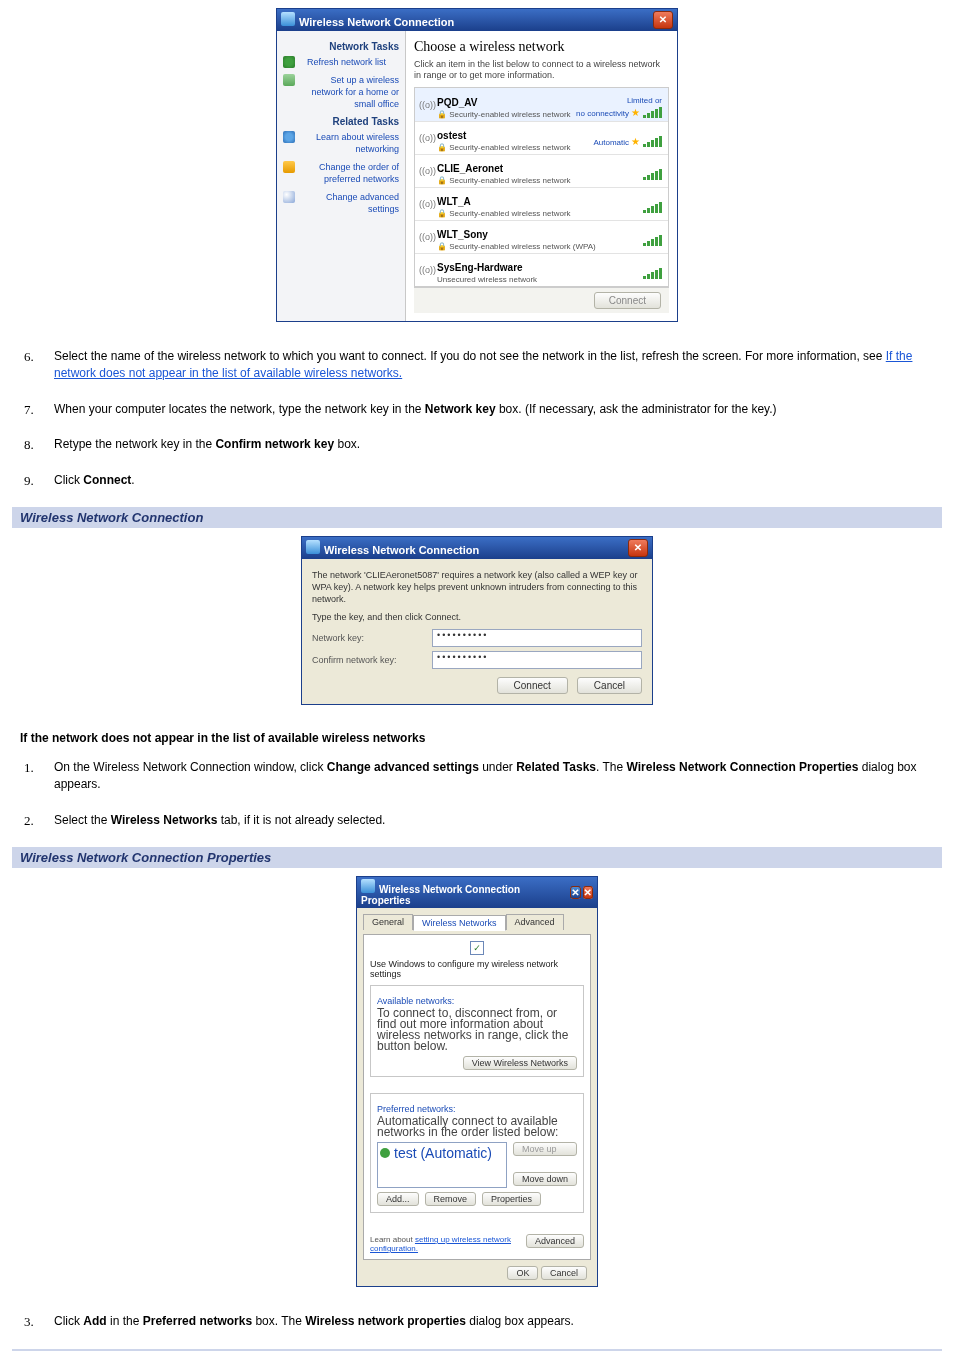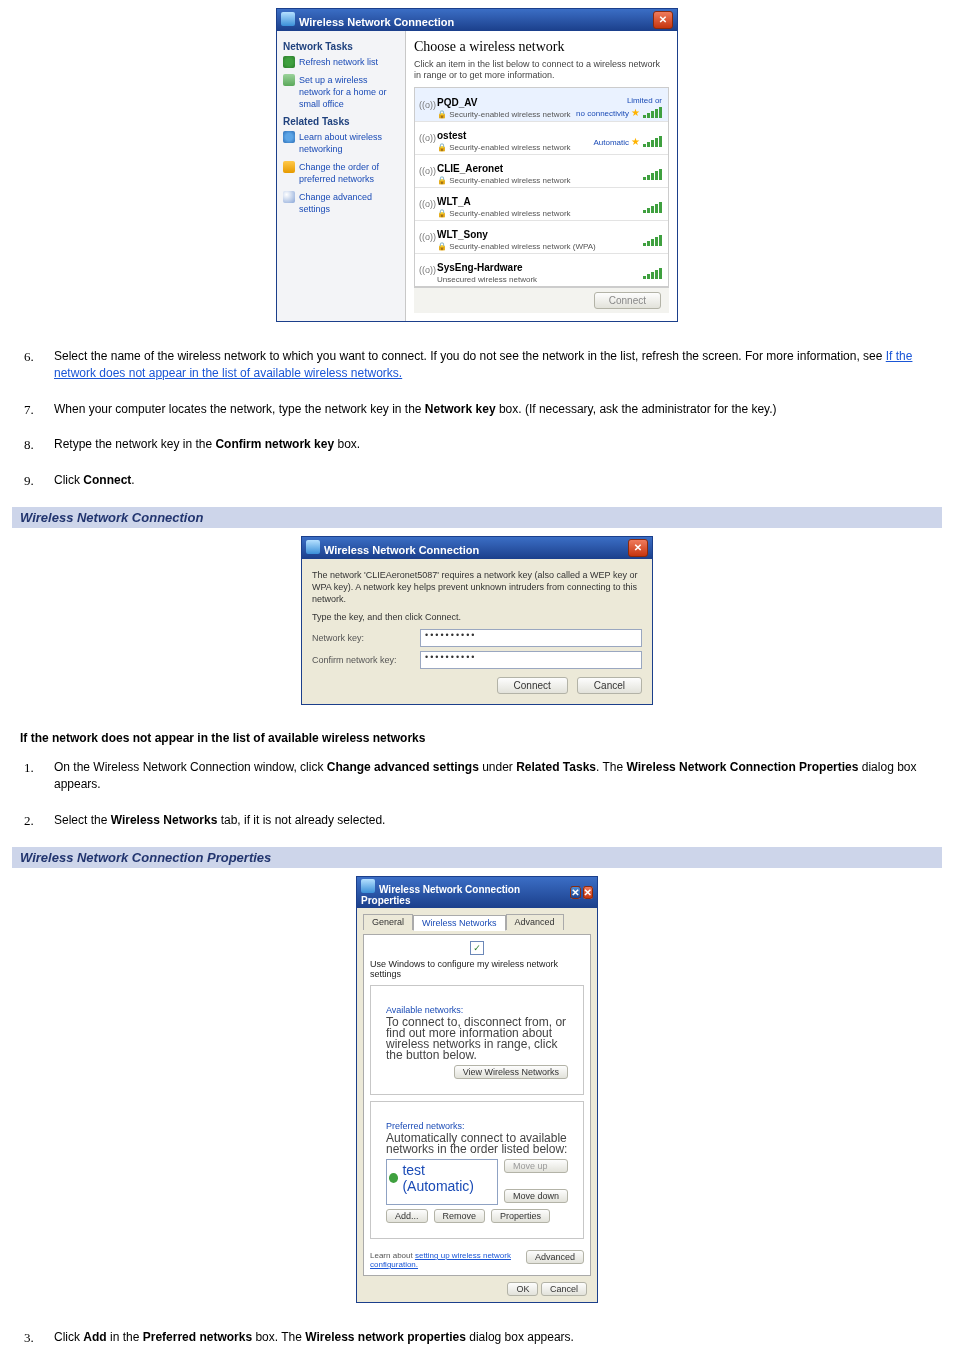--- a/index.html
+++ b/index.html
@@ -7,23 +7,23 @@
   .screenshot-center { display:flex; justify-content:center; margin:8px 0 26px 0; }
   
   .xp-window { background:#ece9d8; border:1px solid #1b3f8b; box-shadow:0 0 0 1px #4a74c5 inset; font-family:Tahoma,Arial; font-size:11px; color:#222; }
   .xp-titlebar { background:linear-gradient(#3b6ec5,#1b3f8b); color:#fff; display:flex; align-items:center; justify-content:space-between; padding:2px 4px; font-weight:bold; font-size:11px; }
   .xp-titlebar .icon-slot { display:inline-block; width:14px; height:14px; margin-right:4px; background:linear-gradient(#b5e0ff,#3a8fd8); border-radius:2px; }
   .xp-close { width:18px; height:16px; background:linear-gradient(#ef7b5d,#c6350f); color:#fff; text-align:center; line-height:14px; border:1px solid #8a2a0c; border-radius:3px; font-weight:bold; font-family:Arial; }
   .xp-close::before { content:"✕"; font-size:10px; }
   
   .wnc1 { width:400px; }
   .wnc1-body { display:flex; background:#fff; }
-  .wnc1-side { width:116px; background:#f3f4f7; border-right:1px solid #c8c8c8; padding:6px 6px 10px 6px; }
+  .wnc1-side { width:116px; background:#f3f4f7; border-right:1px solid #c8c8c8; padding:6px 6px 10px 6px;text-align:right; }
   .wnc1-sidehdr { font-weight:bold; color:#20427e; font-size:10px; margin:4px 0 4px 0; }
-  .wnc1-sidetitem { display:flex; align-items:flex-start; gap:4px; font-size:9px; color:#1a4bb6; margin:4px 0 6px 0; line-height:12px; }
+  .wnc1-sidetitem { display:flex; align-items:flex-start; gap:12px; font-size:9px; color:#1a4bb6; margin:4px 0 6px 0; line-height:12px; }
   .wnc1-sidetitem .ic { width:12px; height:12px; flex:0 0 12px; border-radius:2px; }
   .ic-refresh { background:radial-gradient(circle at 50% 50%, #3fa03f 40%, #2a7a2a); }
   .ic-setup { background:linear-gradient(#9bd29b,#5aa85a); }
   .ic-learn { background:radial-gradient(circle at 50% 50%, #5ca5e6 40%, #2a6db6); }
   .ic-order { background:linear-gradient(#ffc94a,#e69a00); border-radius:50%; }
   .ic-adv { background:radial-gradient(circle at 30% 30%, #fff, #8aa7d8); border-radius:50%; }
   .wnc1-main { flex:1; padding:8px; }
   .wnc1-h { font-family:Tahoma; font-size:14px; color:#000000; margin-bottom:4px; }
   .wnc1-sub { font-size:9px; color:#444; margin-bottom:6px; line-height:11px; }
   .net-list { border:1px solid #ccc; background:#fff; }
@@ -49,37 +49,37 @@
   ol.steps>li .num { position:absolute; left:-30px; top:0; font-family:"Times New Roman",serif; font-size:13px; color:#000; }
   a.doclink { color:#1a56d6; text-decoration:underline; }
   
   .caption-bar { background:#cdd5ea; color:#22356f; font-weight:bold; font-style:italic; font-size:13px; padding:3px 8px; margin:4px 0; }
   .subheading { font-weight:bold; font-size:12px; margin:12px 8px 14px 8px; }
   
   .wnc2 { width:350px; }
   .wnc2-body { padding:10px; background:#ece9d8; }
   .wnc2-msg { font-size:9px; color:#333; line-height:12px; margin-bottom:6px; }
   .wnc2-row { display:flex; align-items:center; margin:4px 0; font-size:9px; color:#555; }
-  .wnc2-row label { width:108px; }
+  .wnc2-row label { width:120px; }
   .wnc2-row .pw { flex:1; border:1px solid #9aa7c0; background:#fff; height:16px; padding:0 4px; font-family:Arial; letter-spacing:2px; font-size:9px; color:#333; }
   .wnc2-btns { text-align:right; margin-top:8px; }
   .wnc2-btns .xp-btn { color:#333; padding:2px 16px; margin-left:6px; }
   
   .wnc3 { width:240px; }
   .wnc3 .xp-titlebar { font-size:10px; }
   .wnc3-body { padding:6px; background:#ece9d8; font-size:9px; }
   .tabs { display:flex; gap:0; margin-bottom:4px; }
   .tabs .tab { padding:2px 8px; border:1px solid #aaa; border-bottom:none; background:#ece9d8; font-size:9px; color:#333; }
   .tabs .tab.active { background:#fff; color:#1a4bb6; border-bottom:1px solid #fff; position:relative; top:1px; }
   .tab-pane { border:1px solid #aaa; background:#fff; padding:6px; }
   .chk-row { display:flex; align-items:center; gap:4px; margin-bottom:6px;flex-direction:column; }
   .chk { width:12px; height:12px; border:1px solid #6c88b8; display:inline-flex; align-items:center; justify-content:center; font-size:9px; color:#2a7a2a; }
   .chk::before { content:"✓"; }
   .group-lbl { color:#1a4bb6; font-size:9px; margin:4px 0 2px 0; }
-  .group { border:1px solid #c7c7c7; padding:15px; margin-bottom:6px; }
+  .group { border:1px solid #c7c7c7; padding:6px; margin-bottom:16px; }
   .group .hint { font-size:12px; color:#444; line-height:11px; margin-bottom:4px; }
   .mini-btn { display:inline-block; padding:1px 8px; font-size:9px; color:#333; background:linear-gradient(#fdfdfd,#e2e2da); border:1px solid #b3b3a7; border-radius:3px; }
   .mini-btn.dis { color:#9a9a9a; }
   .listbox { border:1px solid #8fa2c3; background:#fff; height:40px; font-size:14px; padding:2px; margin-bottom:4px; }
   .listbox .li-row { display:flex; align-items:center; gap:4px; color:#1a4bb6; }
   .li-row .dot { width:10px;height:10px;border-radius:50%; background:#3fa03f; display:inline-block; }
   .btn-row { display:flex; gap:6px; }
   .learn { font-size:8px; color:#555; margin-top:6px; }
   .learn a { color:#1a56d6; text-decoration:underline; }
   .wnc3-foot { text-align:right; padding:6px 4px 0 4px; }

